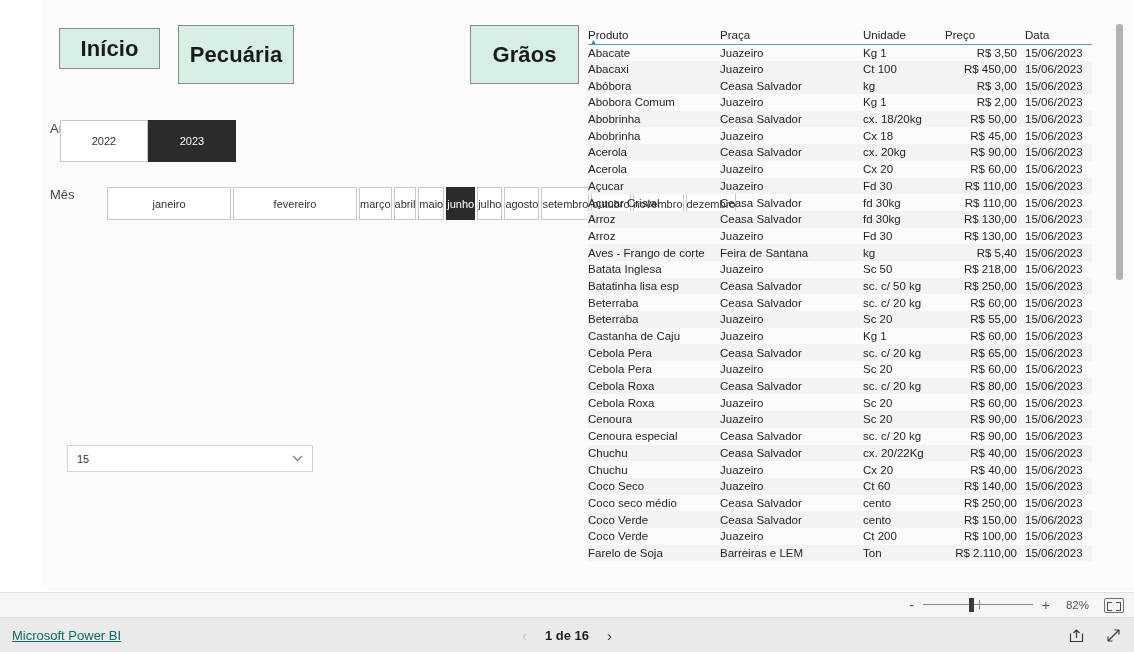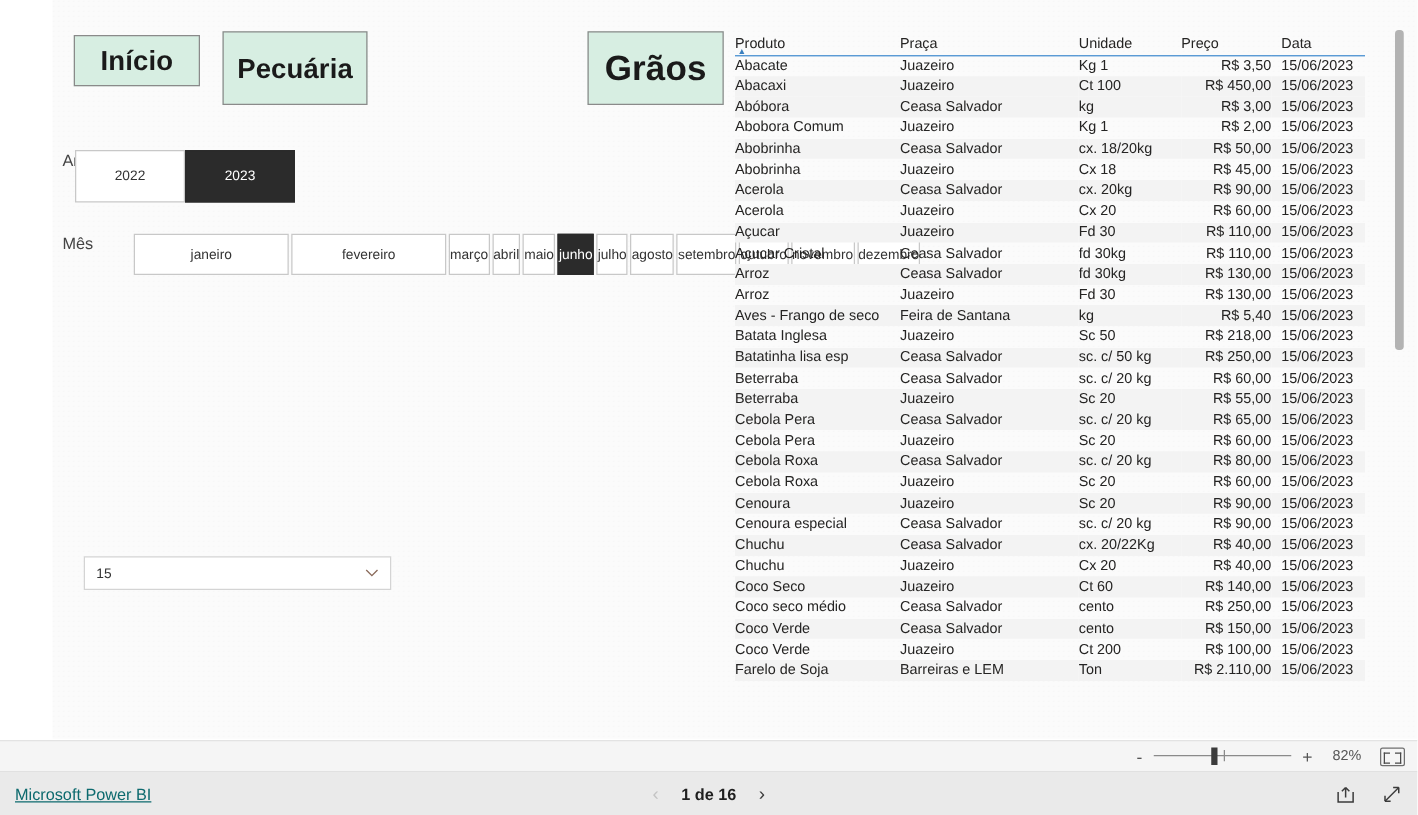--- a/index.html
+++ b/index.html
@@ -35,21 +35,21 @@
     color: #1a1a1a;
     font-weight: bold;
     display: flex; align-items: center; justify-content: center;
     letter-spacing: .1px;
     cursor: pointer;
     user-select: none;
   }
   #btn-inicio      { left: 17px;  top: 28px; width: 101px; height: 41px; font-size: 22px; }
   #btn-pecuaria    { left: 136px; top: 25px; width: 116px; height: 59px; font-size: 22px; }
   #btn-fruticultura{ left: 270px; top: 25px; width: 144px; height: 59px; font-size: 22px; }
-  #btn-graos       { left: 428px; top: 25px; width: 109px; height: 59px; font-size: 28px; }
+  #btn-graos       { left: 428px; top: 25px; width: 109px; height: 59px; font-size: 22px; }
 
   
   .slicer-label {
     position: absolute;
     font-size: 13px;
     color: #444444;
     margin-top: 16px;
   }
   #lbl-ano { left: 8px;  top: 105px; }
   #lbl-mes { left: 8px;  top: 171px; }
@@ -400,21 +400,21 @@
                 <td class="col-data">15/06/2023</td>
               </tr>
               <tr>
                 <td class="col-produto">Arroz</td>
                 <td class="col-praca">Juazeiro</td>
                 <td class="col-unidade">Fd 30</td>
                 <td class="col-preco num">R$ 130,00</td>
                 <td class="col-data">15/06/2023</td>
               </tr>
               <tr class="alt">
-                <td class="col-produto">Aves - Frango de seco</td>
+                <td class="col-produto">Aves - Frango de corte</td>
                 <td class="col-praca">Feira de Santana</td>
                 <td class="col-unidade">kg</td>
                 <td class="col-preco num">R$ 5,40</td>
                 <td class="col-data">15/06/2023</td>
               </tr>
               <tr>
                 <td class="col-produto">Batata Inglesa</td>
                 <td class="col-praca">Juazeiro</td>
                 <td class="col-unidade">Sc 50</td>
                 <td class="col-preco num">R$ 218,00</td>
@@ -432,20 +432,27 @@
                 <td class="col-praca">Ceasa Salvador</td>
                 <td class="col-unidade">sc. c/ 20 kg</td>
                 <td class="col-preco num">R$ 60,00</td>
                 <td class="col-data">15/06/2023</td>
               </tr>
               <tr class="alt">
                 <td class="col-produto">Beterraba</td>
                 <td class="col-praca">Juazeiro</td>
                 <td class="col-unidade">Sc 20</td>
                 <td class="col-preco num">R$ 55,00</td>
+                <td class="col-data">15/06/2023</td>
+              </tr>
+              <tr>
+                <td class="col-produto">Castanha de Caju</td>
+                <td class="col-praca">Juazeiro</td>
+                <td class="col-unidade">Kg 1</td>
+                <td class="col-preco num">R$ 60,00</td>
                 <td class="col-data">15/06/2023</td>
               </tr>
               <tr class="alt">
                 <td class="col-produto">Cebola Pera</td>
                 <td class="col-praca">Ceasa Salvador</td>
                 <td class="col-unidade">sc. c/ 20 kg</td>
                 <td class="col-preco num">R$ 65,00</td>
                 <td class="col-data">15/06/2023</td>
               </tr>
               <tr>

